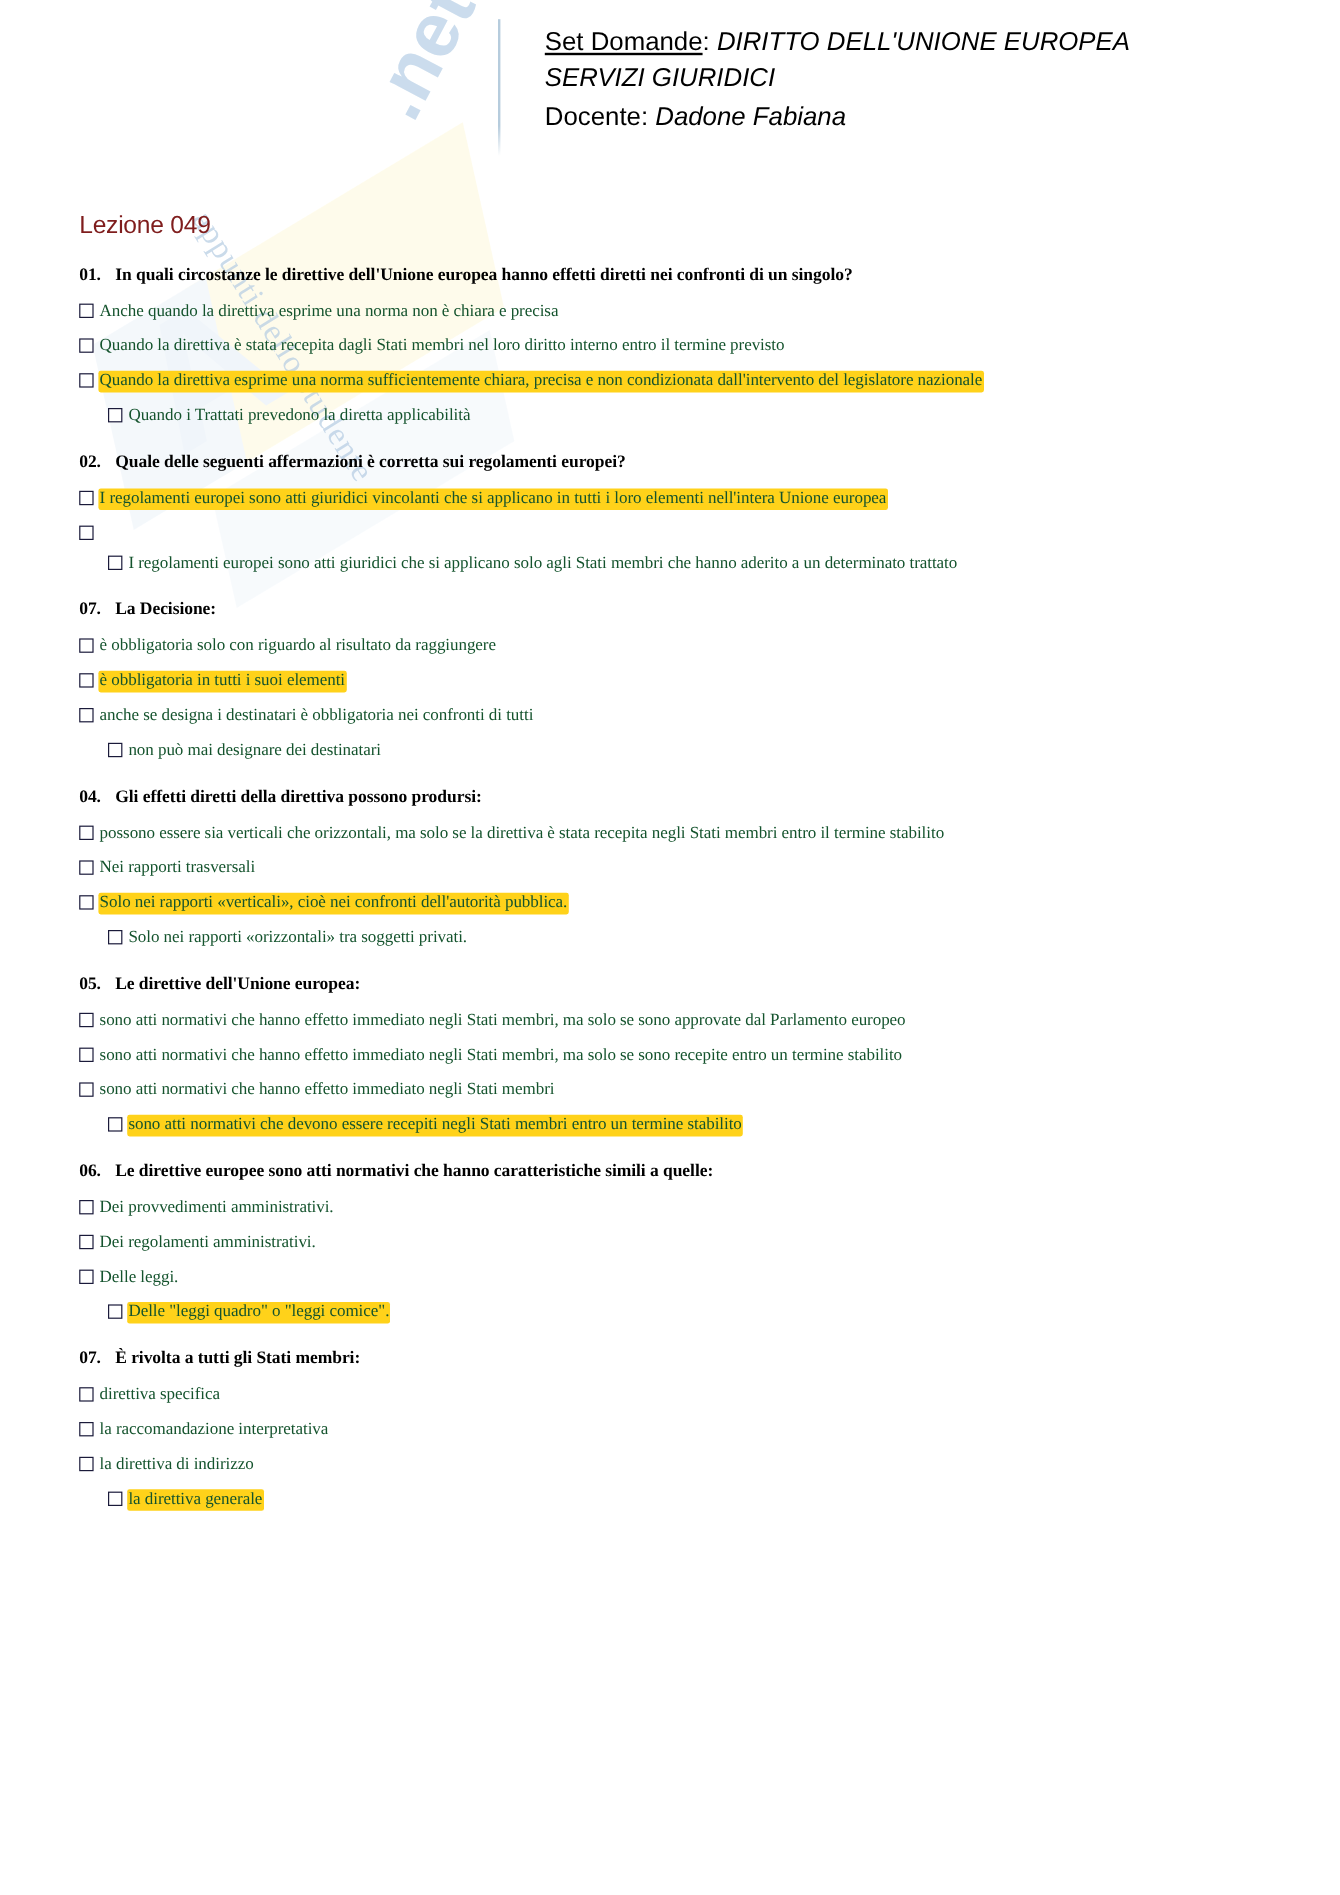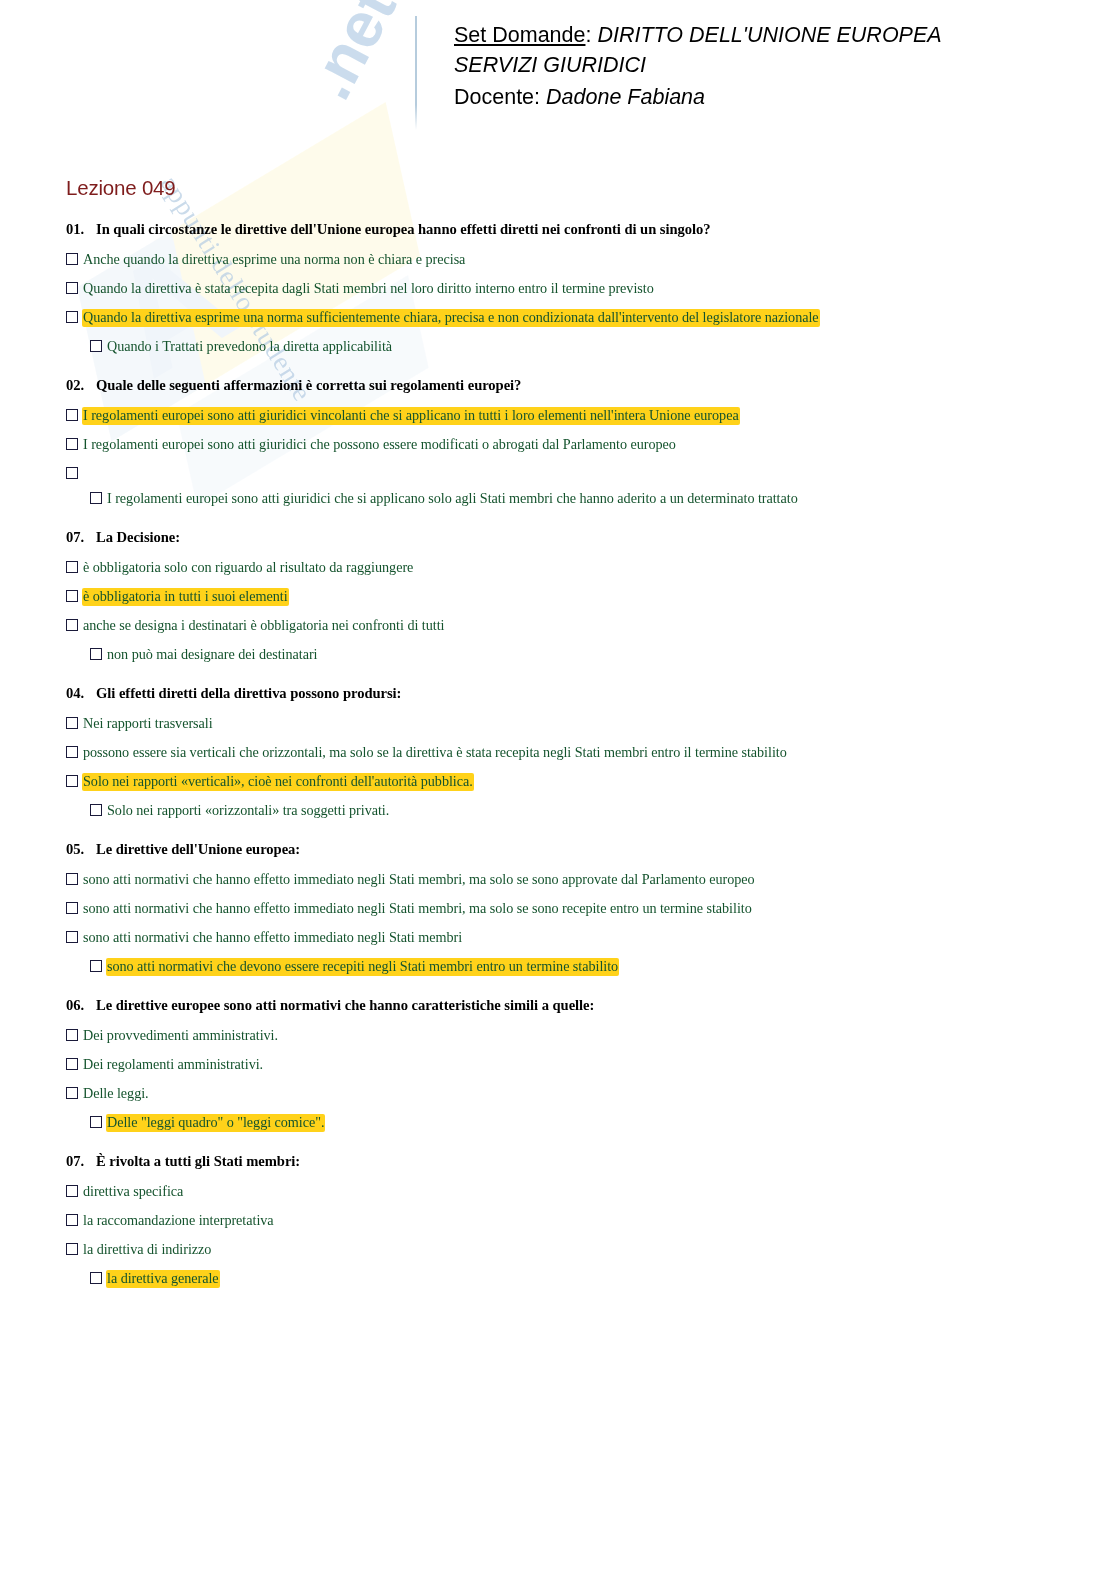--- a/index.html
+++ b/index.html
@@ -232,24 +232,20 @@
             <span class="q-num">02.</span>
             <span class="q-text">Quale delle seguenti affermazioni è corretta sui regolamenti europei?</span>
           </div>
           <div class="answers">
             <div class="answer-row highlighted">
               <span class="checkbox"></span>
               <span class="answer-label">I regolamenti europei sono atti giuridici vincolanti che si applicano in tutti i loro elementi nell'intera Unione europea</span>
             </div>
             <div class="answer-row">
               <span class="checkbox"></span>
-              <span class="answer-label">I regolamenti europei sono atti giuridici che possono essere modificati o abrogati dal Parlamento europeo</span>
-            </div>
-            <div class="answer-row">
-              <span class="checkbox"></span>
             </div>
             <div class="answer-row">
               <span class="checkbox"></span>
               <span class="answer-label">I regolamenti europei sono atti giuridici che si applicano solo agli Stati membri che hanno aderito a un determinato trattato</span>
             </div>
           </div>
         </div>
         <div class="question-block">
           <div class="question-head">
             <span class="q-num">07.</span>
@@ -275,25 +271,25 @@
           </div>
         </div>
         <div class="question-block">
           <div class="question-head">
             <span class="q-num">04.</span>
             <span class="q-text">Gli effetti diretti della direttiva possono prodursi:</span>
           </div>
           <div class="answers">
             <div class="answer-row">
               <span class="checkbox"></span>
+              <span class="answer-label">possono essere sia verticali che orizzontali, ma solo se la direttiva è stata recepita negli Stati membri entro il termine stabilito</span>
+            </div>
+            <div class="answer-row">
+              <span class="checkbox"></span>
               <span class="answer-label">Nei rapporti trasversali</span>
-            </div>
-            <div class="answer-row">
-              <span class="checkbox"></span>
-              <span class="answer-label">possono essere sia verticali che orizzontali, ma solo se la direttiva è stata recepita negli Stati membri entro il termine stabilito</span>
             </div>
             <div class="answer-row highlighted">
               <span class="checkbox"></span>
               <span class="answer-label">Solo nei rapporti «verticali», cioè nei confronti dell'autorità pubblica.</span>
             </div>
             <div class="answer-row">
               <span class="checkbox"></span>
               <span class="answer-label">Solo nei rapporti «orizzontali» tra soggetti privati.</span>
             </div>
           </div>

